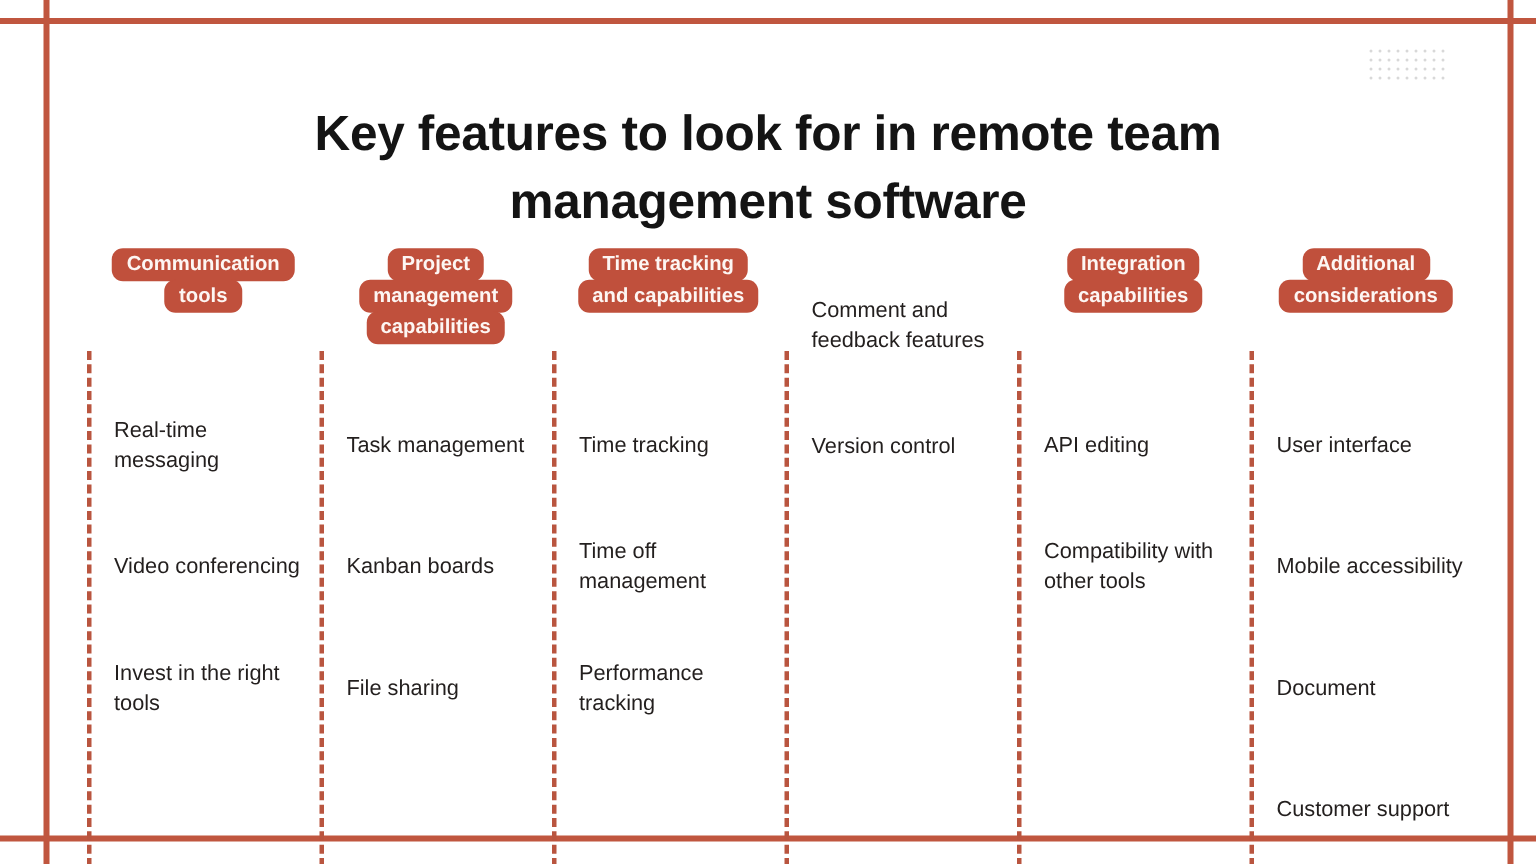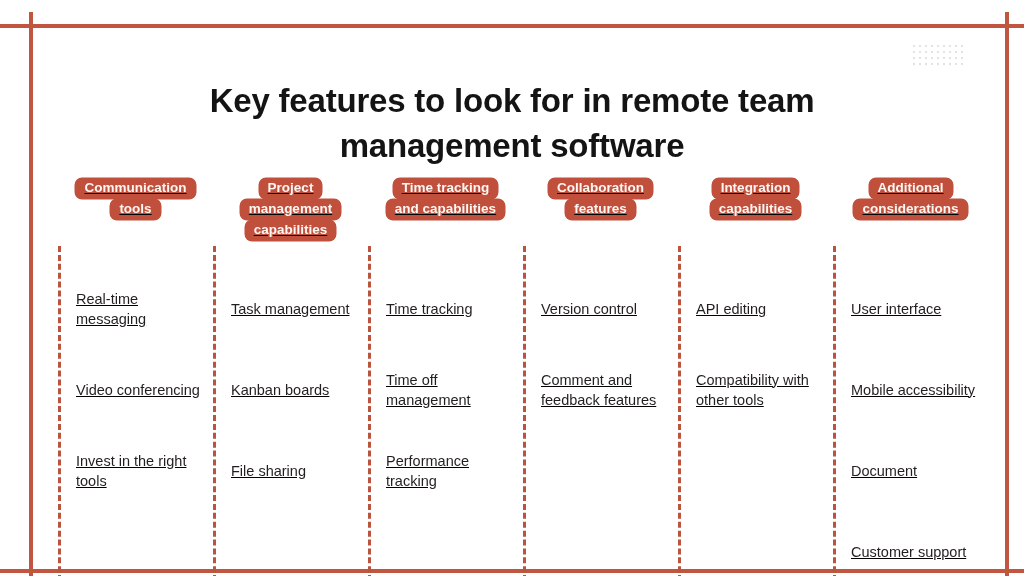--- a/index.html
+++ b/index.html
@@ -12,21 +12,20 @@
     background: #ffffff;
     font-family: "Liberation Sans", sans-serif;
     overflow: hidden;
     position: relative;
   }
 
   #slide {
     position: absolute;
     inset: 0;
     background: #ffffff;
-    margin-top: 12px;
   }
 
   
   .frame-line {
     position: absolute;
     background: #c0563f;
   }
   .frame-v-left  { left: 29px;  top: 0;    width: 4px;  height: 576px; }
   .frame-v-right { left: 1005px;top: 0;    width: 4px;  height: 576px; }
   .frame-h-top   { left: 0;     top: 12px; width: 1024px; height: 4px; }
@@ -66,21 +65,20 @@
 
   
   #table {
     position: absolute;
     left: 58px;
     top: 160px;
     width: 930px;
     height: 380px;
     display: grid;
     grid-template-columns: repeat(6, 155px);
-    text-decoration: underline;
   }
 
   .column {
     position: relative;
     box-sizing: border-box;
     padding-left: 18px;
     padding-right: 8px;
   }
 
   
@@ -214,27 +212,23 @@
           <span class="pill-line">and capabilities</span>
         </div>
         <div class="items">
           <div class="item">Time tracking</div>
           <div class="item">Time off management</div>
           <div class="item">Performance tracking</div>
           <div class="item empty"></div>
         </div>
       </div>
       <div class="column">
-        <div class="col-head">
-          <span class="pill-line">Collaboration</span>
-          <span class="pill-line">features</span>
-        </div>
-        <div class="items">
+        <div class="items">
+          <div class="item">Comment and feedback features</div>
           <div class="item">Version control</div>
-          <div class="item">Comment and feedback features</div>
           <div class="item empty"></div>
         </div>
       </div>
       <div class="column">
         <div class="col-head">
           <span class="pill-line">Integration</span>
           <span class="pill-line">capabilities</span>
         </div>
         <div class="items">
           <div class="item">API editing</div>

